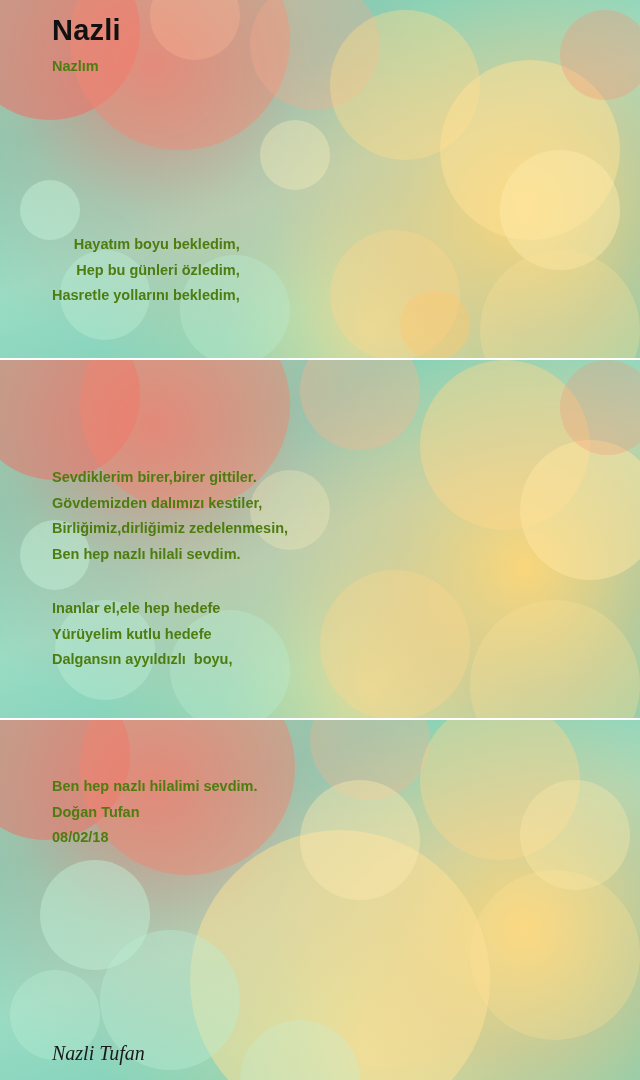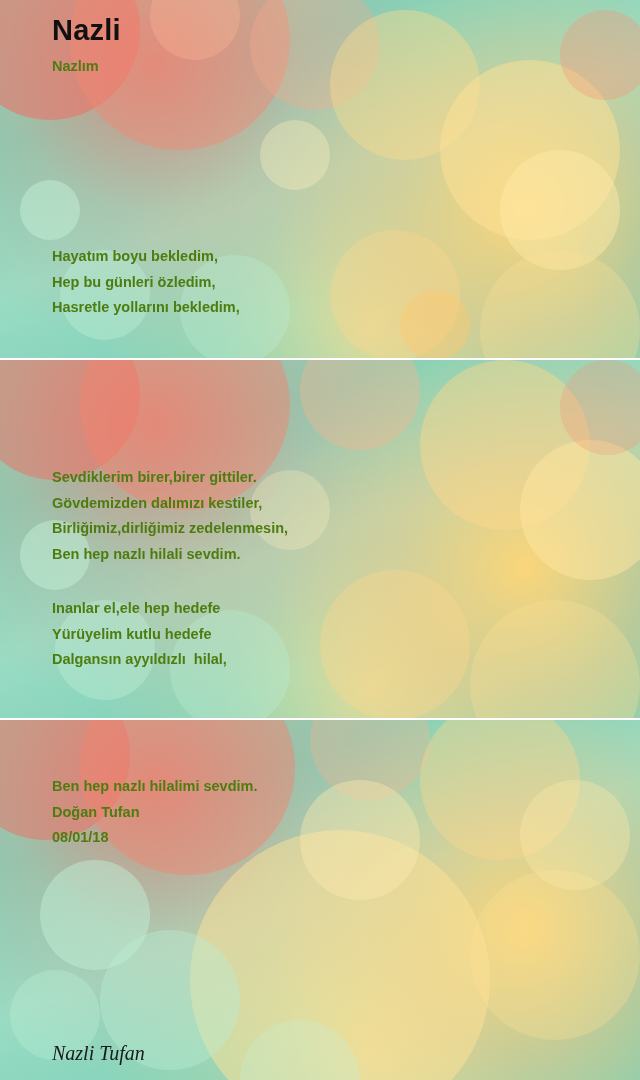--- a/index.html
+++ b/index.html
@@ -152,30 +152,30 @@
     <div class="bk" style="left:240px; top:300px; width:120px; height:120px; background:rgba(200,240,215,0.3);"></div>
   </div>
 
   <div class="panel-gap gap-1"></div>
   <div class="panel-gap gap-2"></div>
 
   <div class="text-layer">
     <div class="title">Nazli</div>
 
     <div class="stanza" style="top:54px;">Nazlım</div>
-    <div class="stanza" style="top:244px;">Hayatım boyu bekledim,
+    <div class="stanza" style="top:232px;text-align:right;">Hayatım boyu bekledim,
 Hep bu günleri özledim,
 Hasretle yollarını bekledim,</div>
     <div class="stanza" style="top:465px;">Sevdiklerim birer,birer gittiler.
 Gövdemizden dalımızı kestiler,
 Birliğimiz,dirliğimiz zedelenmesin,
 Ben hep nazlı hilali sevdim.</div>
     <div class="stanza" style="top:596px;">Inanlar el,ele hep hedefe
 Yürüyelim kutlu hedefe
-Dalgansın ayyıldızlı  hilal,</div>
+Dalgansın ayyıldızlı  boyu,</div>
     <div class="stanza" style="top:774px;">Ben hep nazlı hilalimi sevdim.
 Doğan Tufan
-08/01/18</div>
+08/02/18</div>
   </div>
 
   <div class="author-sig">Nazli Tufan</div>
 
 </div>
 
 </body></html>

